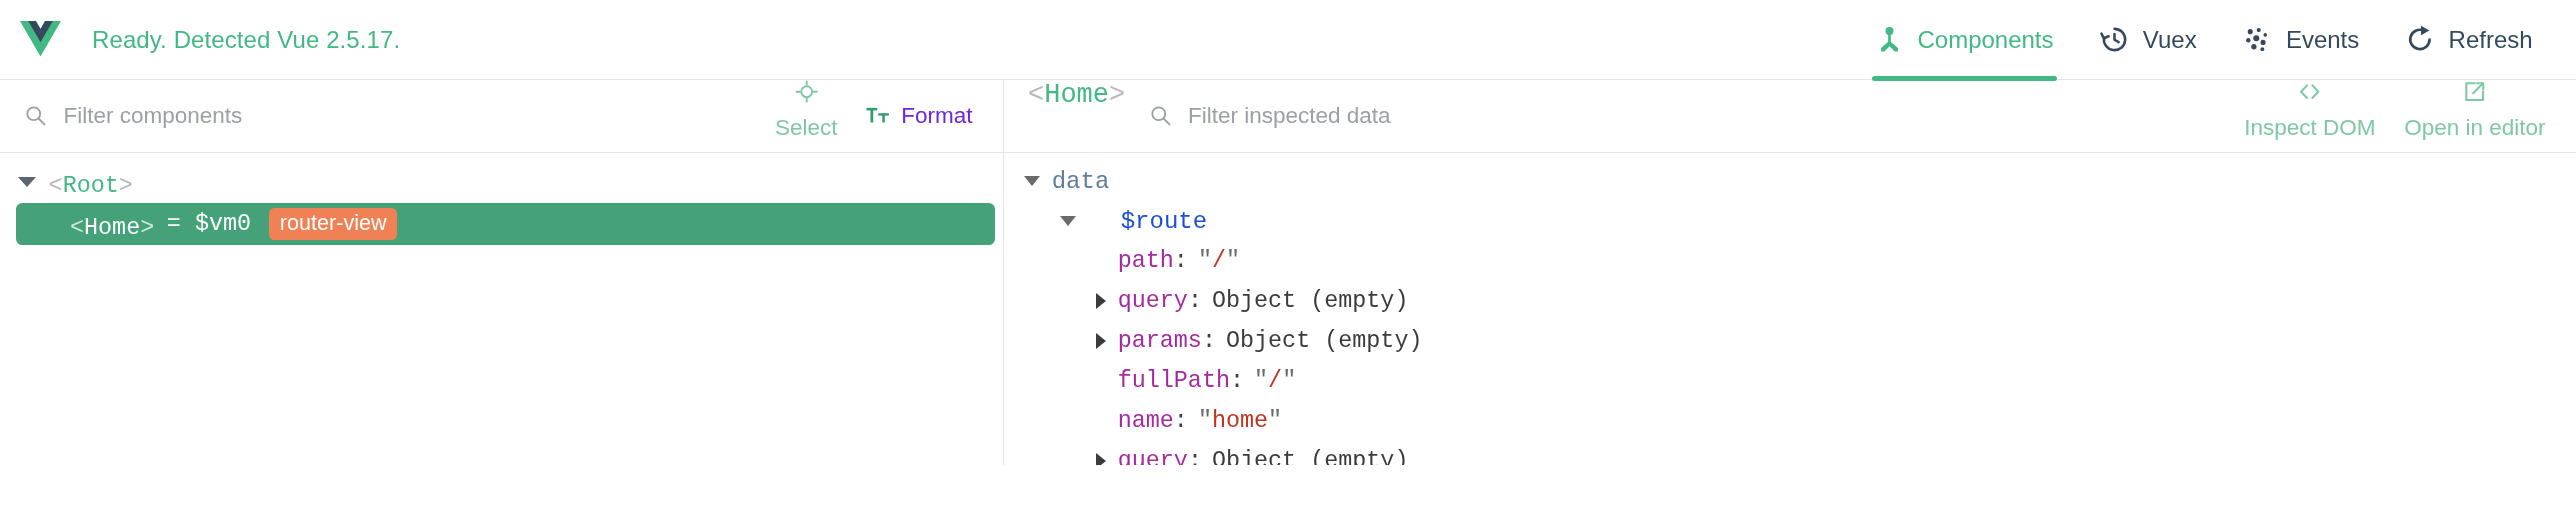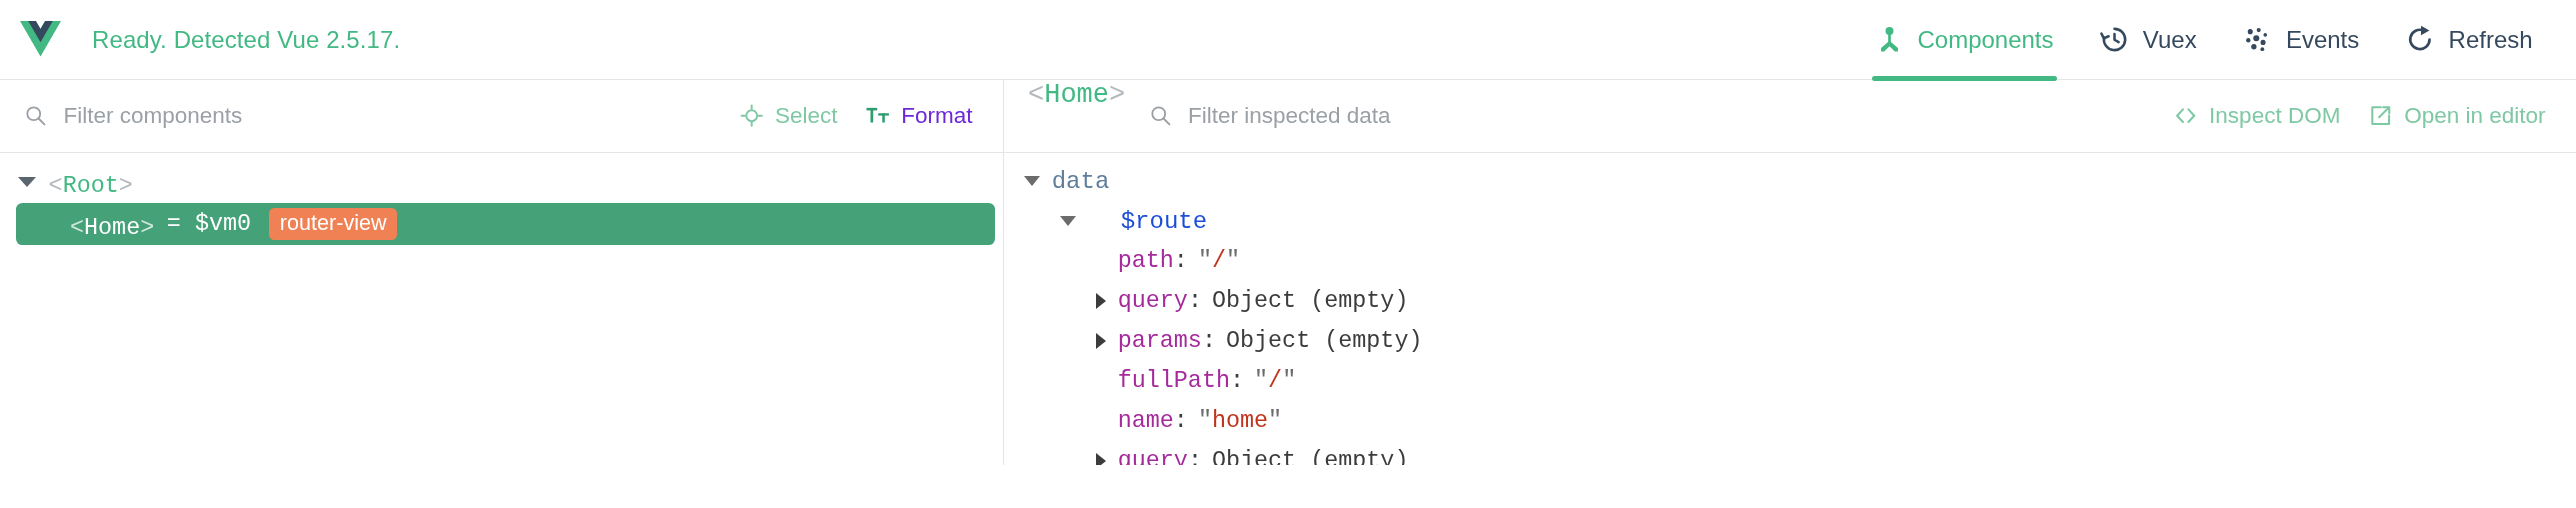--- a/index.html
+++ b/index.html
@@ -147,21 +147,21 @@
     gap: 11.7px;
     padding: 0 14.4px;
     font-size: 22.5px;
     color: #6d28d9;
     cursor: pointer;
     white-space: nowrap;
     background: none;
     border: none;
     font-family: "Liberation Sans", sans-serif;
   }
-  .tool-btn.muted { color: #7fc8a4; }
+  .tool-btn.muted { color: #7fc8a4; flex-direction: column; }
   .tool-btn .btn-icon { width: 23.4px; height: 23.4px; display:block; flex:0 0 auto;}
 
   
   .inspected-name {
     font-family: "Liberation Mono", monospace;
     font-size: 27px;
     color: #42b883;
     margin-right: 23.4px;
     white-space: nowrap;
     flex: 0 0 auto;

